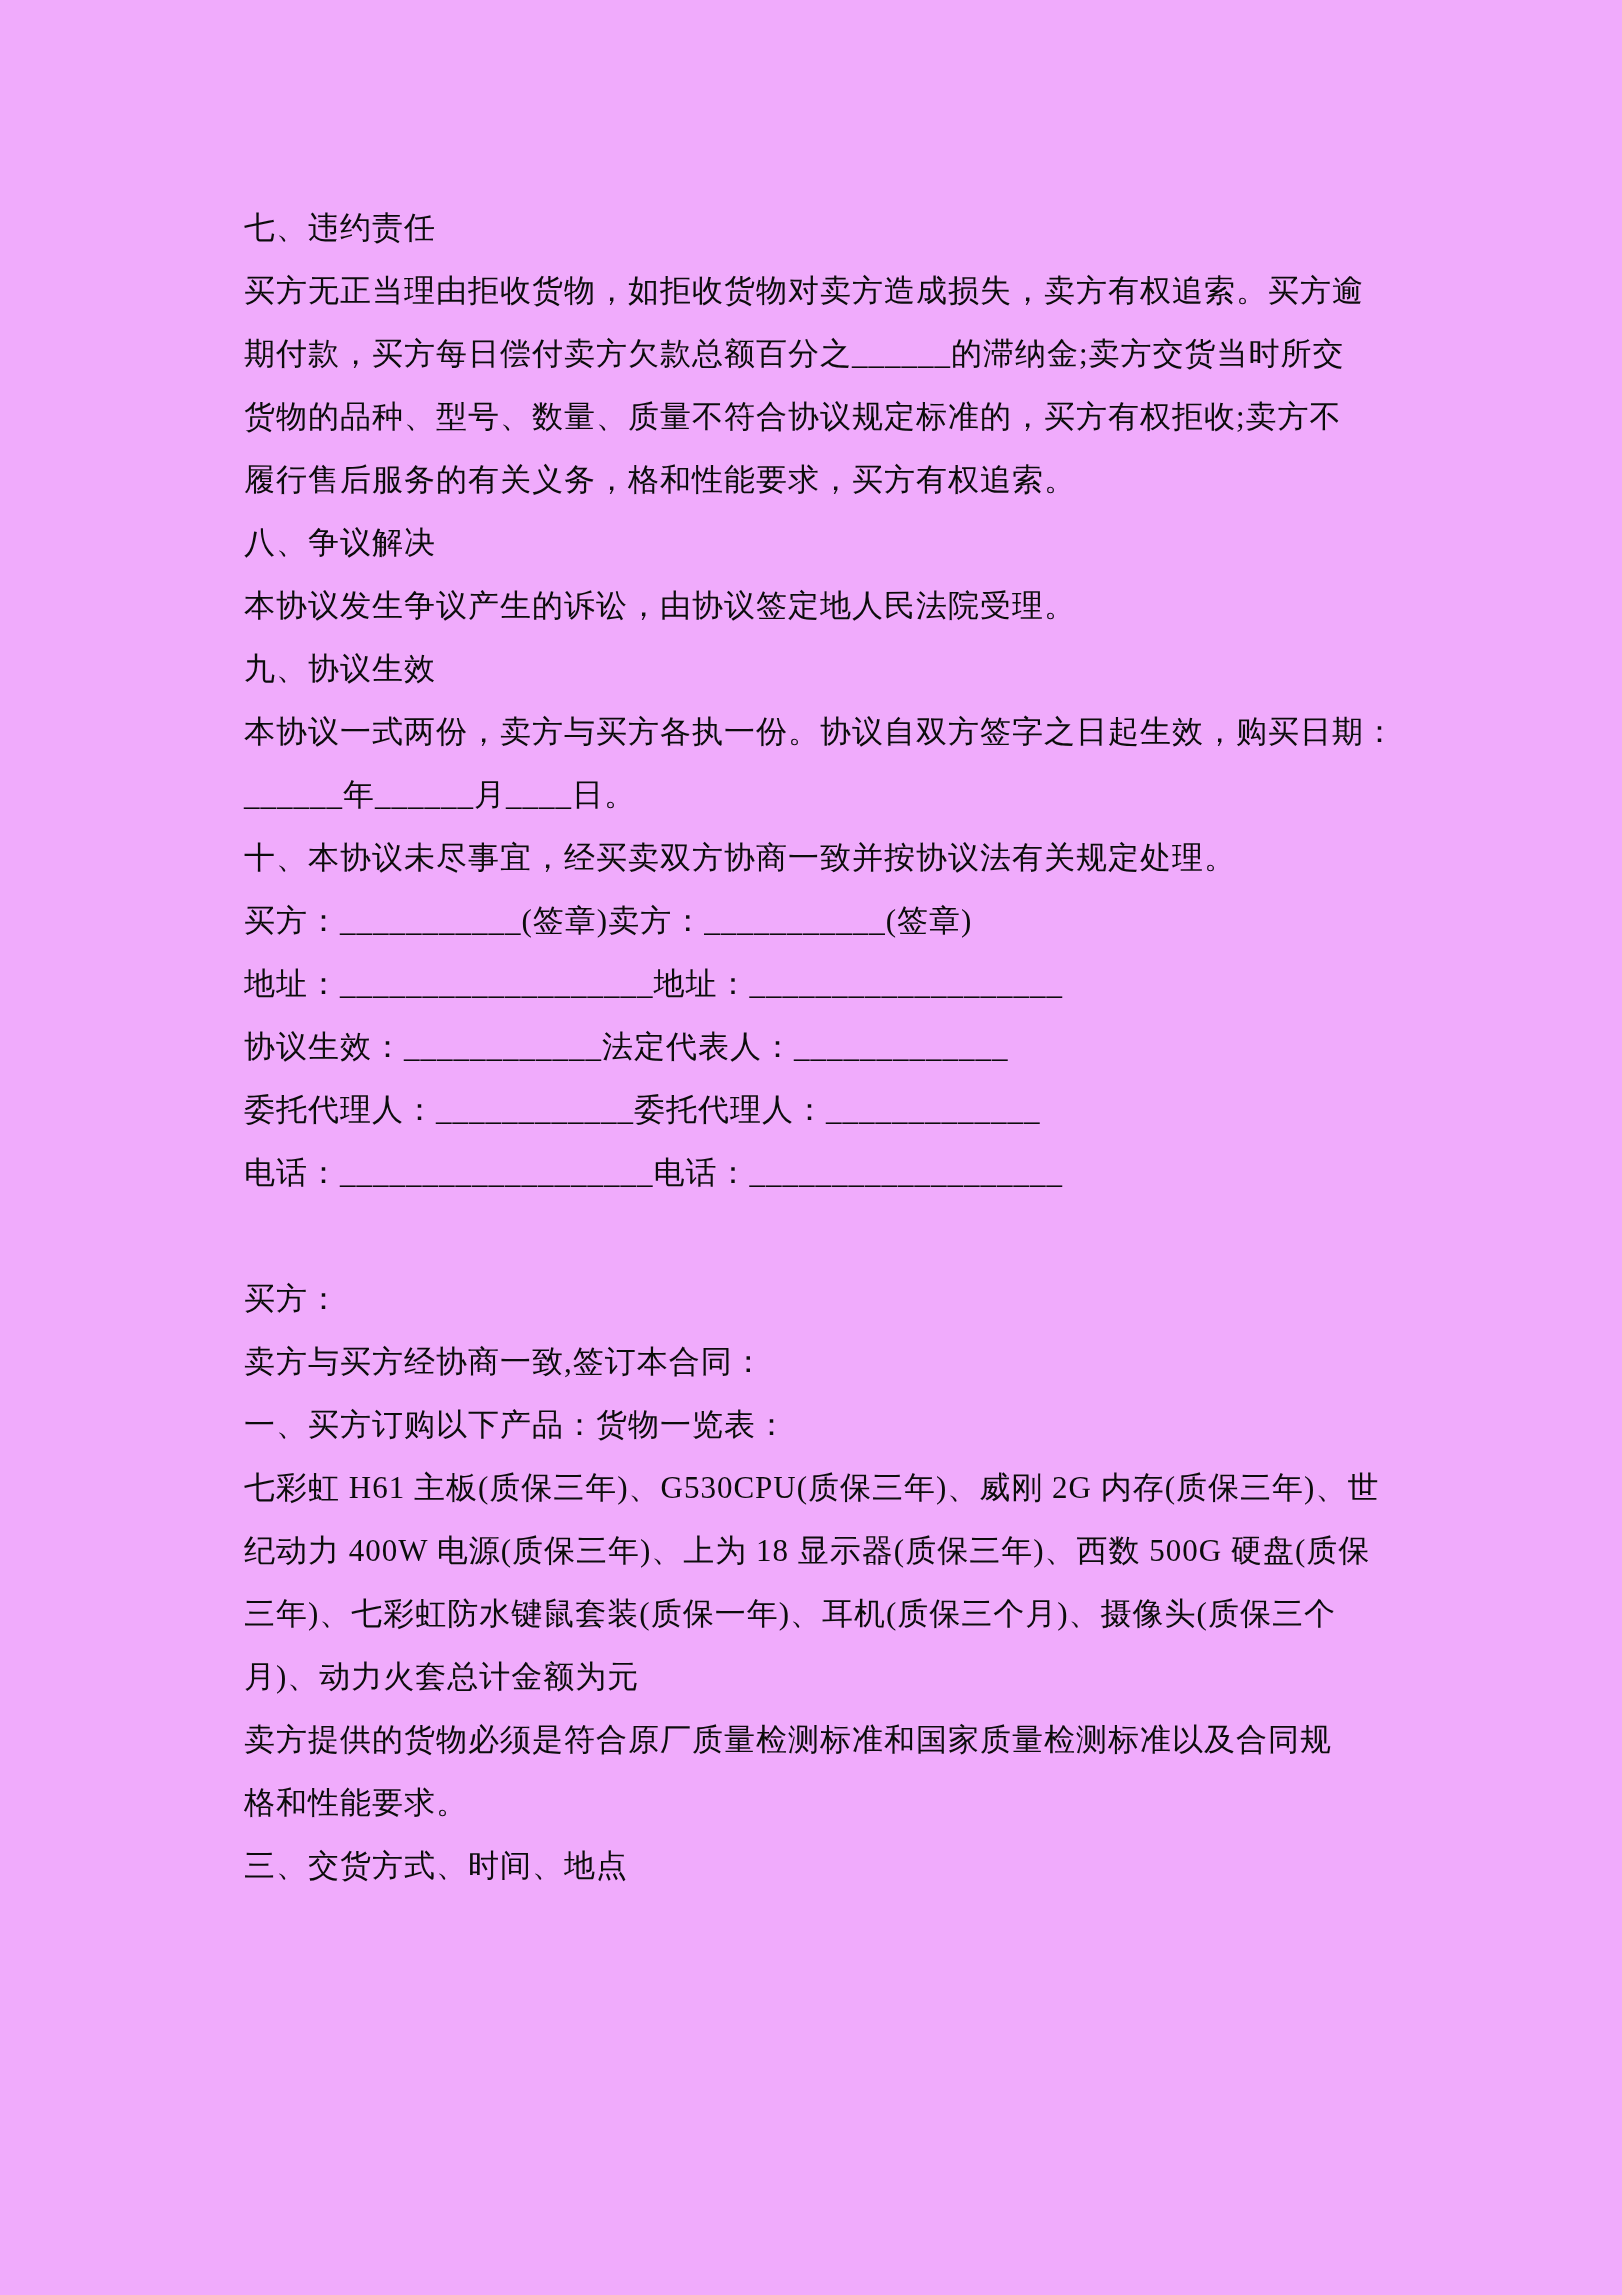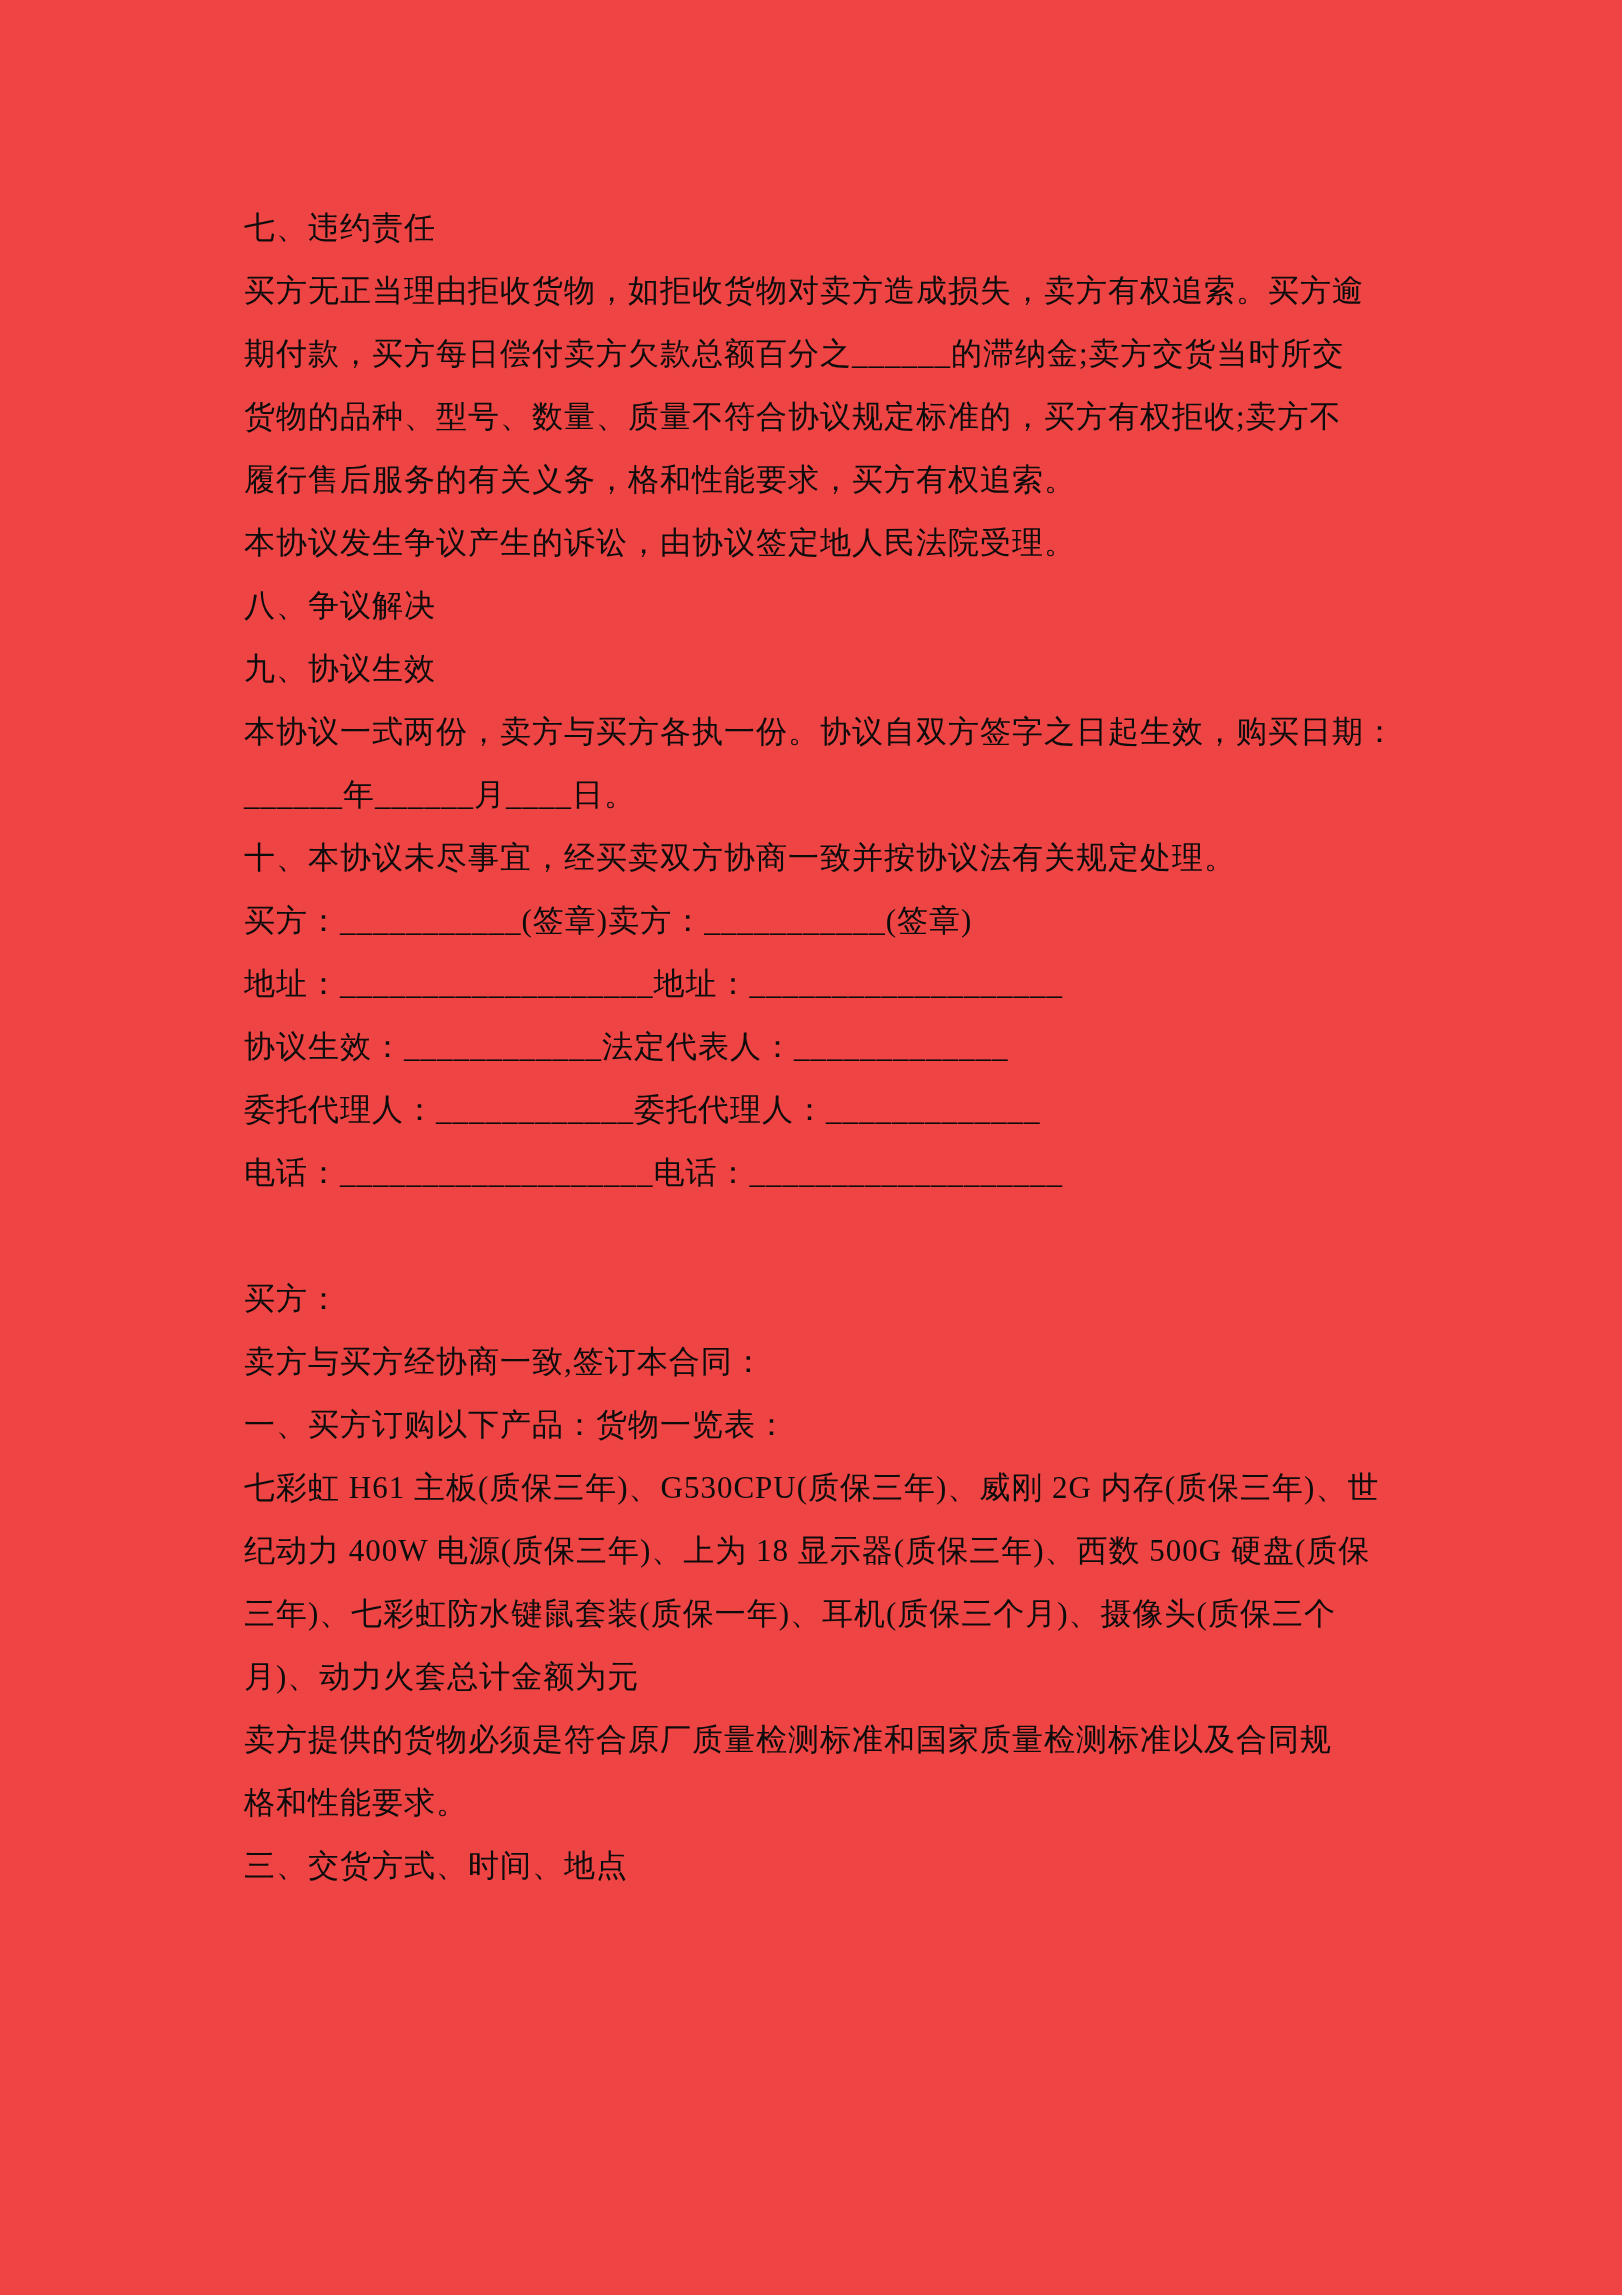--- a/index.html
+++ b/index.html
@@ -29,29 +29,29 @@
     white-space: nowrap;
     letter-spacing: 1px;
   }
   .line.blank {
     height: 63px;
   }
 </style>
 </head>
 <body>
 
-<div class="page" style="background: #ef4444; color: rgb(12, 12, 12);">
+<div class="page" style="background: #f0abfc; color: rgb(12, 12, 12);">
   <div class="content" id="doc-content">
       <div class="line">七、违约责任</div>
       <div class="line">买方无正当理由拒收货物，如拒收货物对卖方造成损失，卖方有权追索。买方逾</div>
       <div class="line">期付款，买方每日偿付卖方欠款总额百分之______的滞纳金;卖方交货当时所交</div>
       <div class="line">货物的品种、型号、数量、质量不符合协议规定标准的，买方有权拒收;卖方不</div>
       <div class="line">履行售后服务的有关义务，格和性能要求，买方有权追索。</div>
+      <div class="line">八、争议解决</div>
       <div class="line">本协议发生争议产生的诉讼，由协议签定地人民法院受理。</div>
-      <div class="line">八、争议解决</div>
       <div class="line">九、协议生效</div>
       <div class="line">本协议一式两份，卖方与买方各执一份。协议自双方签字之日起生效，购买日期：</div>
       <div class="line">______年______月____日。</div>
       <div class="line">十、本协议未尽事宜，经买卖双方协商一致并按协议法有关规定处理。</div>
       <div class="line">买方：___________(签章)卖方：___________(签章)</div>
       <div class="line">地址：___________________地址：___________________</div>
       <div class="line">协议生效：____________法定代表人：_____________</div>
       <div class="line">委托代理人：____________委托代理人：_____________</div>
       <div class="line">电话：___________________电话：___________________</div>
       <div class="line blank"></div>

